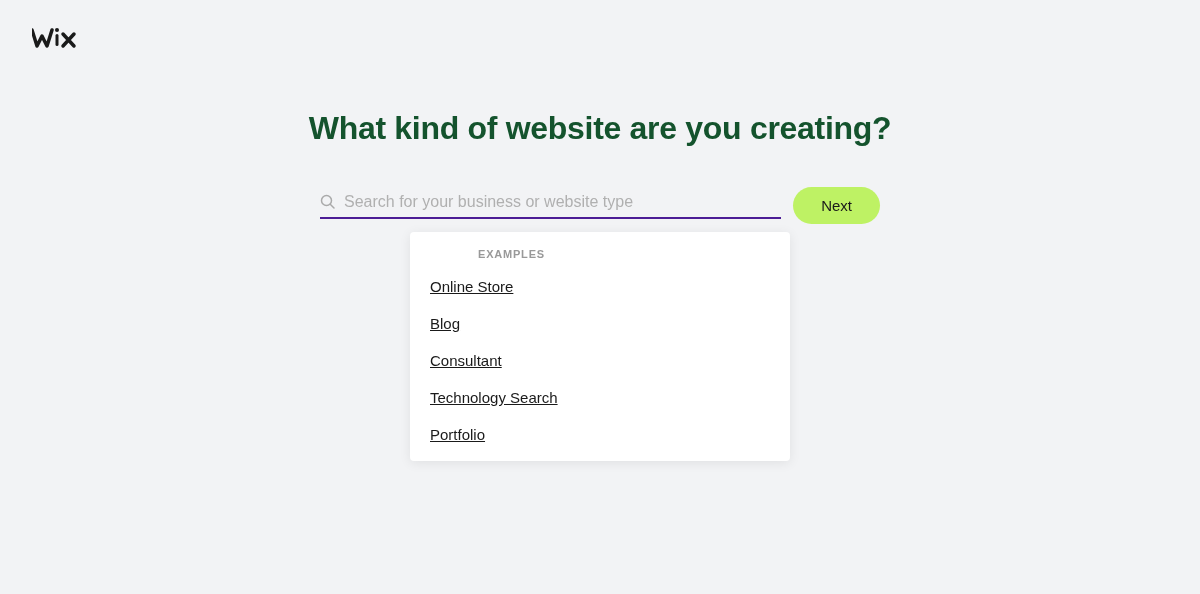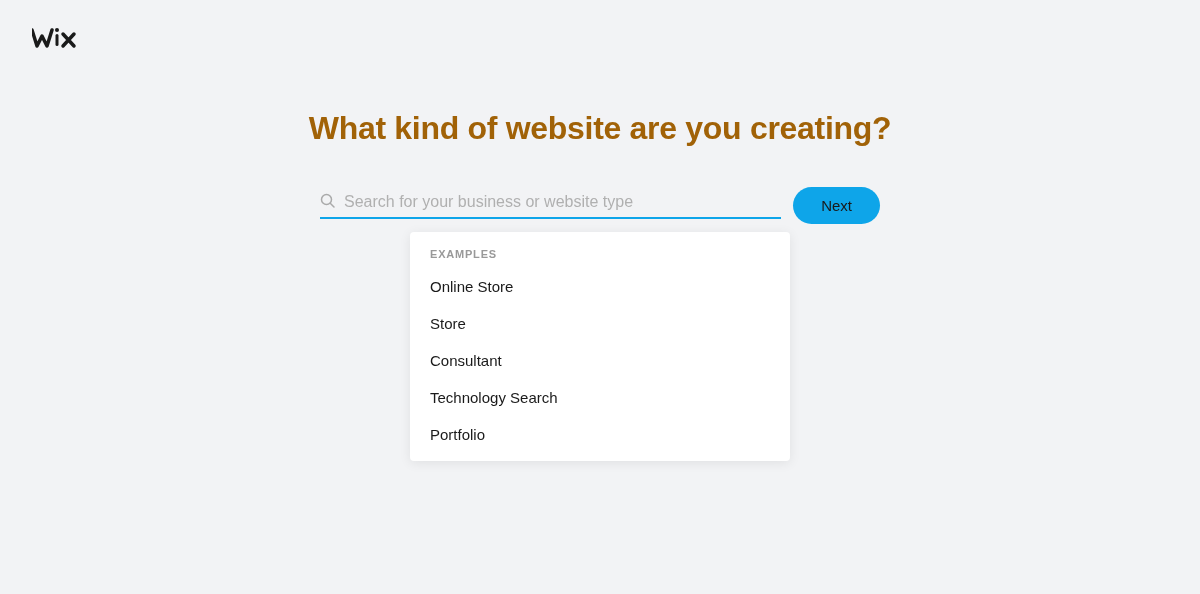--- a/index.html
+++ b/index.html
@@ -26,39 +26,39 @@
     .main-content {
       display: flex;
       flex-direction: column;
       align-items: center;
       padding-top: 110px;
     }
 
     .main-title {
       font-size: 32px;
       font-weight: 700;
-      color: #a16207;
+      color: #14532d;
       margin-bottom: 40px;
       letter-spacing: -0.3px;
     }
 
     .search-row {
       display: flex;
       align-items: center;
       gap: 12px;
       width: 560px;
     }
 
     .search-container {
       flex: 1;
       position: relative;
-      border-bottom: 2px solid #0ea5e9;
+      border-bottom: 2px solid #4c1d95;
       padding-bottom: 6px;
       display: flex;
-      align-items: flex-start;
+      align-items: center;
     }
 
     .search-icon-wrap {
       margin-right: 8px;
       display: flex;
       align-items: center;
     }
 
     .search-icon-svg {
       width: 16px;
@@ -74,21 +74,21 @@
       color: #1a1a1a;
       width: 100%;
       caret-color: #116dff;
     }
 
     .search-input::placeholder {
       color: #b0b0b0;
     }
 
     .next-button {
-      background-color: #0ea5e9;
+      background-color: #bef264;
       border: none;
       border-radius: 50px;
       padding: 10px 28px;
       font-size: 15px;
       font-weight: 500;
       color: #1a1a1a;
       cursor: pointer;
       white-space: nowrap;
     }
 
@@ -101,27 +101,29 @@
       box-shadow: 0 2px 12px rgba(0,0,0,0.08);
     }
 
     .examples-label {
       font-size: 11px;
       font-weight: 600;
       color: #999999;
       letter-spacing: 0.8px;
       padding: 0 20px 8px 20px;
       text-transform: uppercase;
+      margin-left: 48px;
     }
 
     .dropdown-item {
       padding: 10px 20px;
       font-size: 15px;
       color: #1a1a1a;
       cursor: pointer;
+      text-decoration: underline;
     }
 
     .wix-svg {
       width: 60px;
       height: 30px;
     }
   </style>
 </head>
 <body>
 
@@ -153,21 +155,21 @@
     </div>
     <button class="next-button">Next</button>
   </div>
 
   <div class="dropdown-container">
     <div class="examples-label">EXAMPLES</div>
 
     <div class="dropdown-item">Online Store</div>
 
 
-    <div class="dropdown-item">Store</div>
+    <div class="dropdown-item">Blog</div>
 
     <div class="dropdown-item">Consultant</div>
 
     <div class="dropdown-item">Technology Search</div>
 
     <div class="dropdown-item">Portfolio</div>
 
   </div>
 
 </div>

